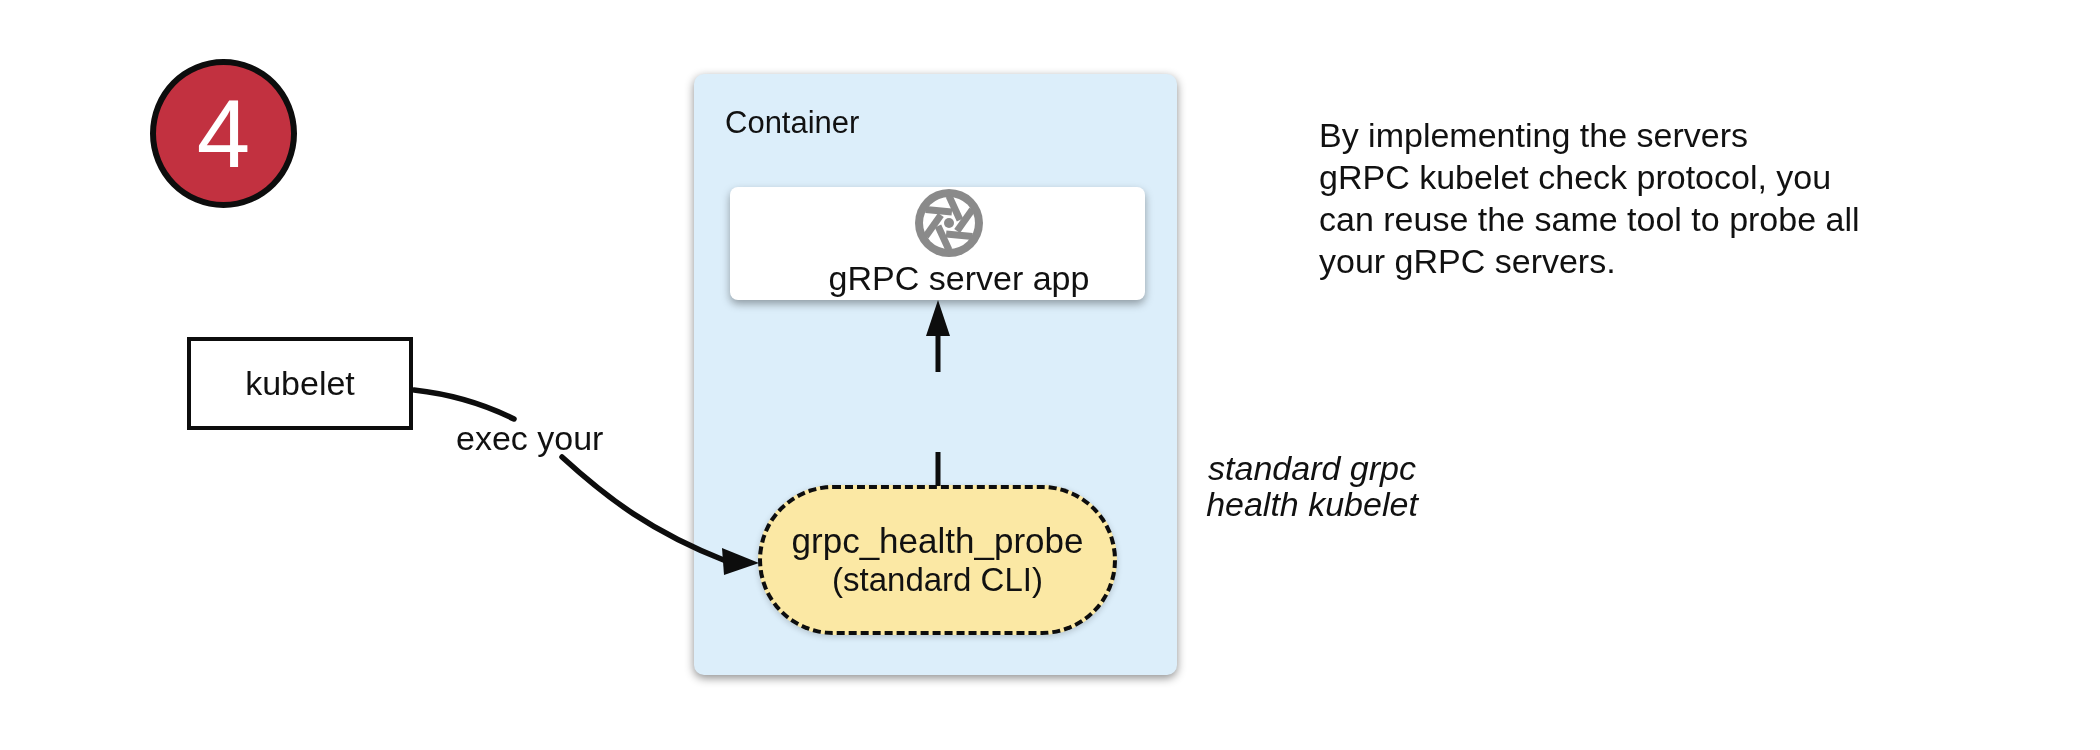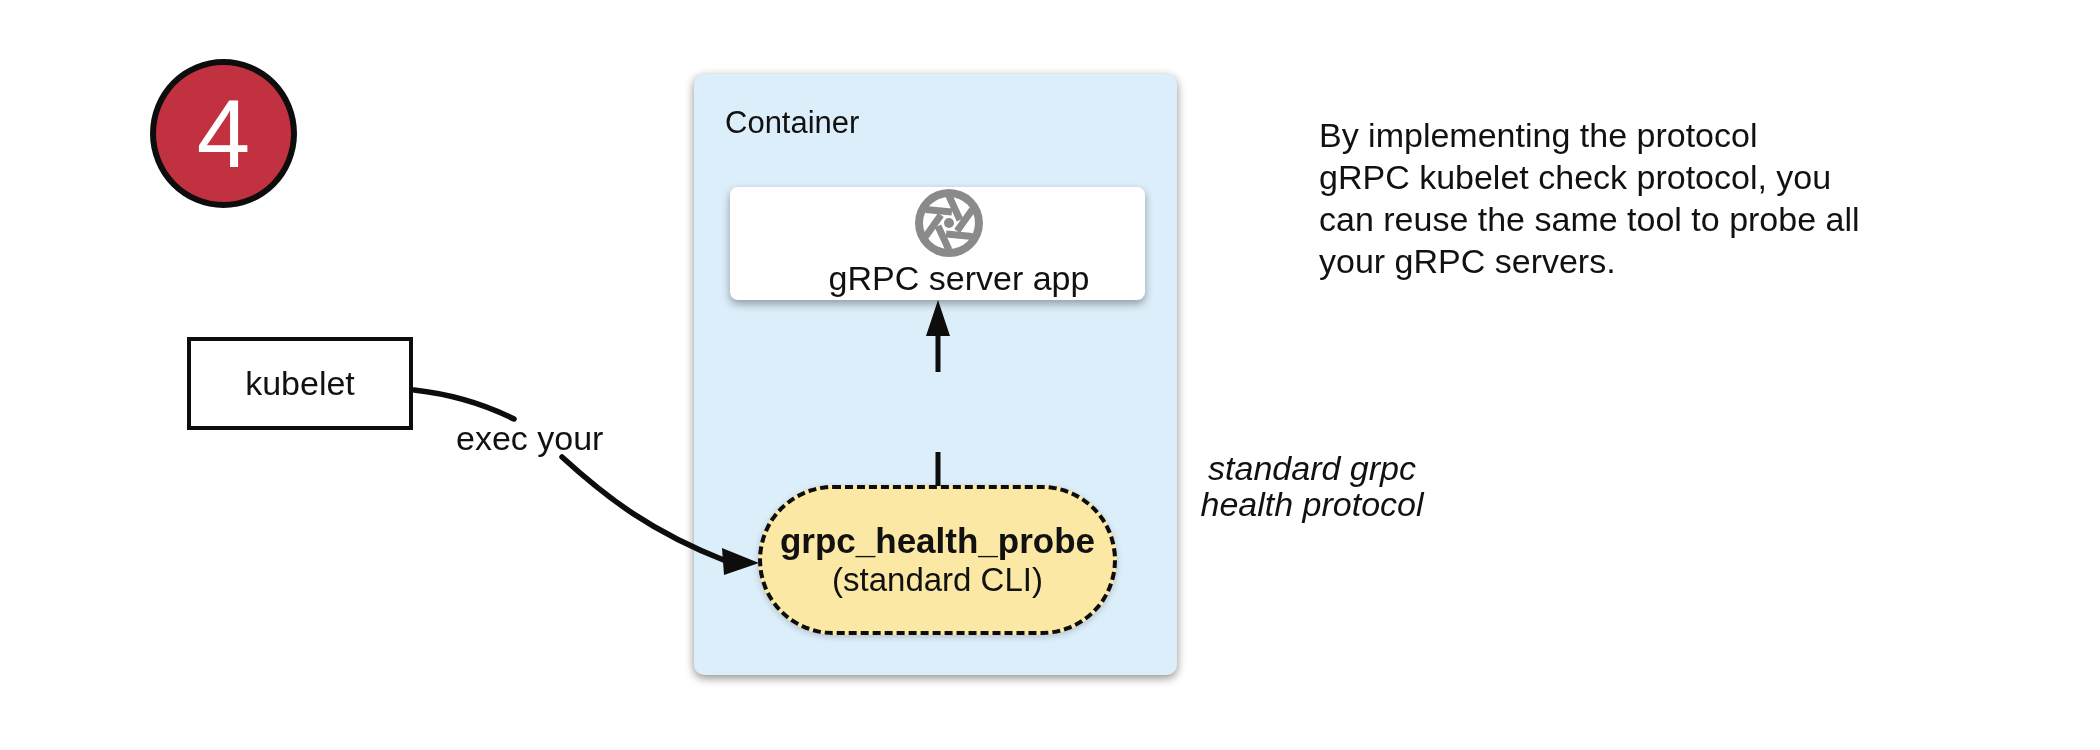--- a/index.html
+++ b/index.html
@@ -46,21 +46,21 @@
     position:absolute;left:618px;top:376px;width:640px;margin-left:-320px;
     text-align:center;font-size:34px;line-height:36px;font-style:italic;
   }
   .probe-box{
     position:absolute;left:64px;top:411px;width:359px;height:150px;
     background:#FBE8A4;border:4px dashed #0d0d0d;border-radius:77px;
     box-sizing:border-box;display:flex;flex-direction:column;
     align-items:center;justify-content:center;
     box-shadow:0 2px 6px rgba(0,0,0,0.18);
   }
-  .probe-name{font-size:35px;font-weight:700;line-height:40px;white-space:nowrap;}
+  .probe-name{font-size:35px;font-weight:400;line-height:40px;white-space:nowrap;}
   .probe-subtitle{font-size:33px;line-height:38px;white-space:nowrap;}
   
   .arrows{position:absolute;left:0;top:0;width:2100px;height:750px;pointer-events:none;}
   
   .note{
     position:absolute;left:1319px;top:114px;font-size:34px;line-height:42px;white-space:nowrap;
   }
 </style>
 </head>
 <body>
@@ -94,21 +94,21 @@
             <line x1="0" y1="-27" x2="11" y2="-3" transform="rotate(300)"></line>
           </g>
         </g>
         <circle cx="36" cy="36" r="5" fill="#8A8A8A"></circle>
       </svg>
       <span class="server-label">gRPC server app</span>
     </div>
 
     <div class="health-arrow-label">
       <div>standard grpc</div>
-      <div>health protocol</div>
+      <div>health kubelet</div>
     </div>
 
     <div class="probe-box">
       <div class="probe-name">grpc_health_probe</div>
       <div class="probe-subtitle">(standard CLI)</div>
     </div>
   </div>
 
   <svg class="arrows" viewBox="0 0 2100 750" aria-hidden="true">
 
@@ -116,19 +116,19 @@
 
     <path d="M 562 457 C 608 499 652 532 726 561" fill="none" stroke="#0d0d0d" stroke-width="5.5" stroke-linecap="round"></path>
     <polygon points="759,563 722,548 724,575" fill="#0d0d0d"></polygon>
 
     <line x1="938" y1="486" x2="938" y2="452" stroke="#0d0d0d" stroke-width="5"></line>
     <line x1="938" y1="372" x2="938" y2="335" stroke="#0d0d0d" stroke-width="5"></line>
     <polygon points="938,300 926,336 950,336" fill="#0d0d0d"></polygon>
   </svg>
 
   <div class="note">
-    <div>By implementing the protocol</div>
+    <div>By implementing the servers</div>
     <div>gRPC kubelet check protocol, you</div>
     <div>can reuse the same tool to probe all</div>
     <div>your gRPC servers.</div>
   </div>
 
 </div>
 
 </body></html>

